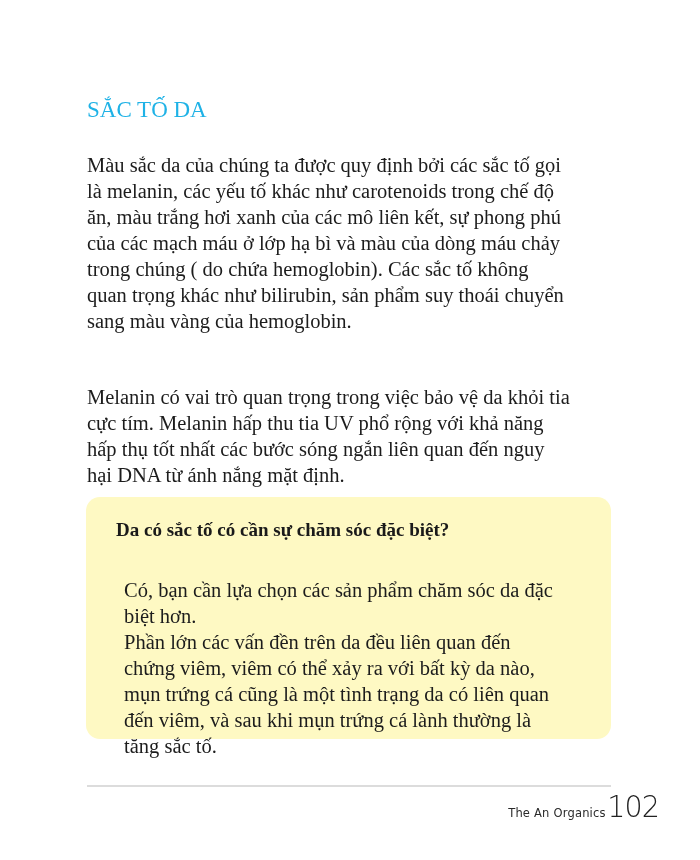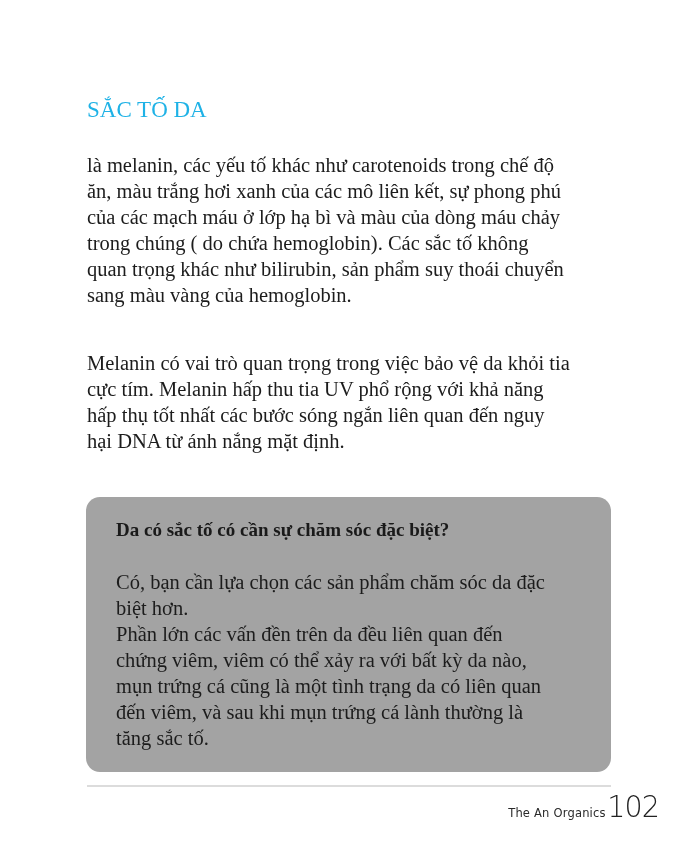--- a/index.html
+++ b/index.html
@@ -37,48 +37,48 @@
       left: 87px;
       width: 540px;
       margin: 0;
       font-family: "Liberation Serif", serif;
       font-size: 20.5px;
       line-height: 26px;
       color: #1c1c1c;
     }
     .para .line { display: block; white-space: nowrap; }
     #para1 { top: 152px; }
-    #para2 { top: 350px; }
+    #para2 { top: 384px; }
 
     .callout {
       position: absolute;
       left: 86px;
       top: 497px;
       width: 525px;
-      height: 275px;
-      background: #a3a3a3;
+      height: 242px;
+      background: #fef9c3;
       border-radius: 14px;
     }
     .callout-title {
       position: absolute;
       left: 30px;
       top: 20px;
       margin: 0;
       font-family: "Liberation Serif", serif;
       font-size: 19px;
       font-weight: bold;
       line-height: 26px;
       color: #1a1a1a;
       white-space: nowrap;
     }
     .callout-body {
       position: absolute;
       left: 30px;
       top: 72px;
-      margin: 0;
+      margin: 8px;
       font-family: "Liberation Serif", serif;
       font-size: 20.5px;
       line-height: 26px;
       color: #1c1c1c;
     }
     .callout-body .line { display: block; white-space: nowrap; }
 
     .divider {
       position: absolute;
       left: 87px;
@@ -113,20 +113,21 @@
     }
   </style>
 </head>
 <body>
 
 <div class="page">
 
   <h1 class="heading">SẮC TỐ DA</h1>
 
   <p class="para" id="para1">
+    <span class="line">Màu sắc da của chúng ta được quy định bởi các sắc tố gọi</span>
     <span class="line">là melanin, các yếu tố khác như carotenoids trong chế độ</span>
     <span class="line">ăn, màu trắng hơi xanh của các mô liên kết, sự phong phú</span>
     <span class="line">của các mạch máu ở lớp hạ bì và màu của dòng máu chảy</span>
     <span class="line">trong chúng ( do chứa hemoglobin). Các sắc tố không</span>
     <span class="line">quan trọng khác như bilirubin, sản phẩm suy thoái chuyển</span>
     <span class="line">sang màu vàng của hemoglobin.</span>
   </p>
 
   <p class="para" id="para2">
     <span class="line">Melanin có vai trò quan trọng trong việc bảo vệ da khỏi tia</span>

